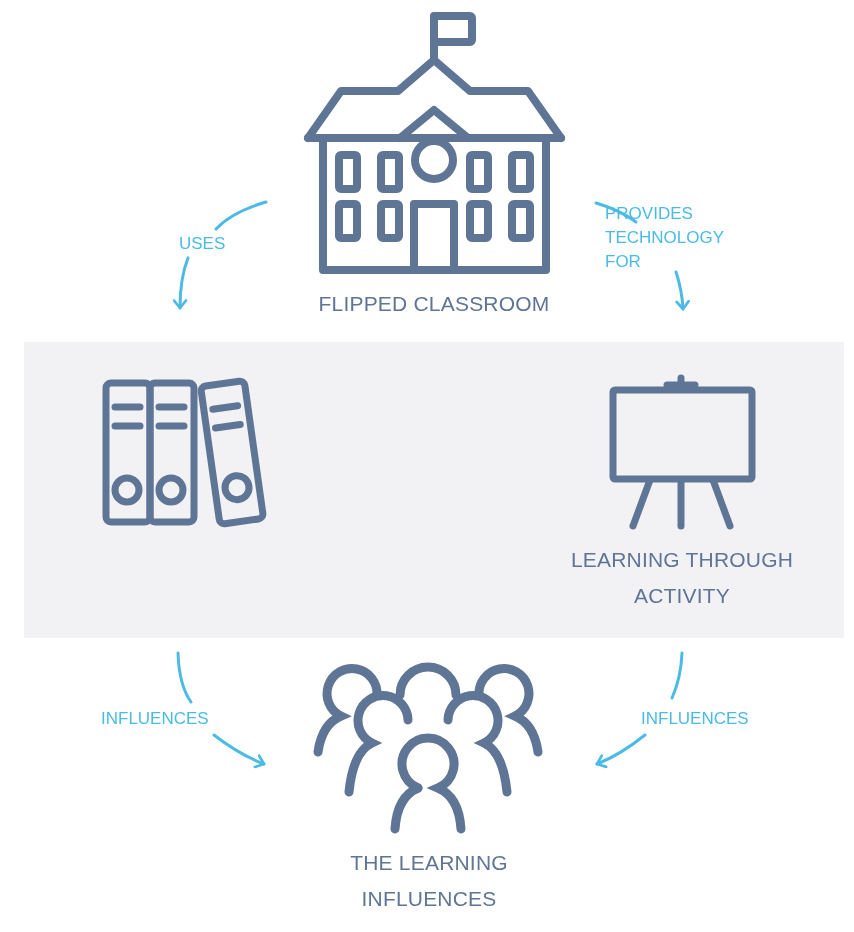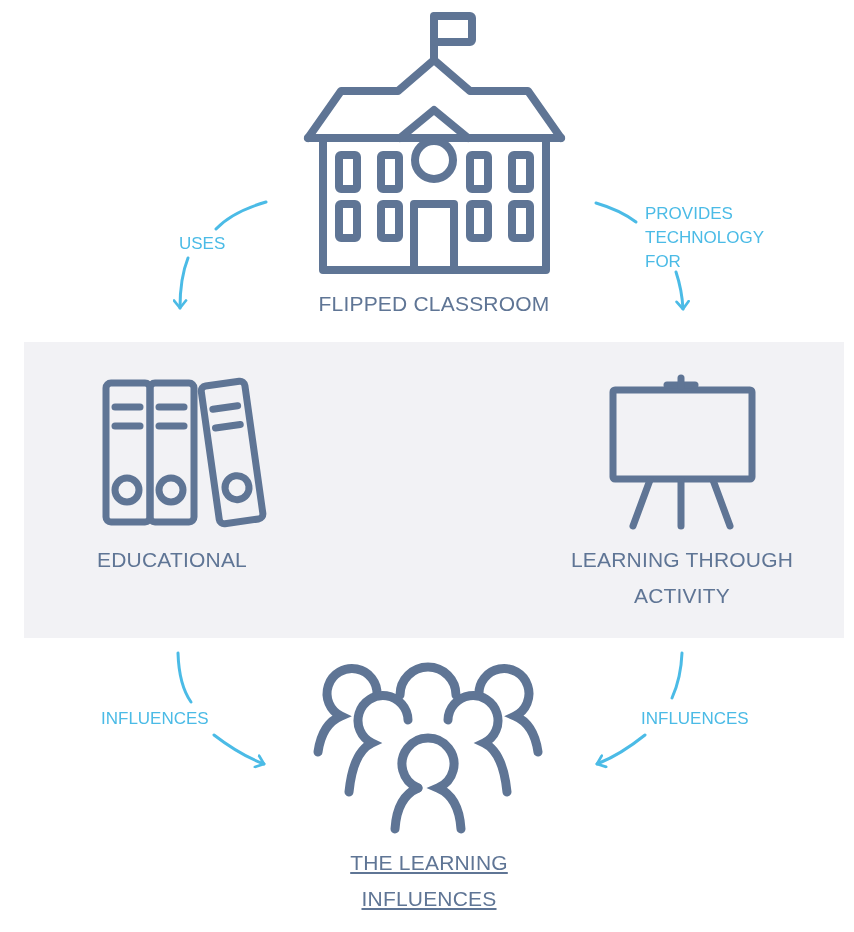--- a/index.html
+++ b/index.html
@@ -135,38 +135,37 @@
     <path d="M682,653 Q681,678 672,698"></path>
     <path d="M645,735 Q620,755 597,764" marker-end="url(#arrowhead)"></path>
   </g>
 </svg>
 
 <div class="node-label" style="left:234px; top:286px; width:400px;">
   <div>FLIPPED CLASSROOM</div>
 </div>
 
 <div class="node-label" style="left:22px; top:542px; width:300px;">
-  <div>EDUCATIONAL</div>
 </div>
 
 <div class="node-label" style="left:522px; top:542px; width:320px;">
   <div>LEARNING THROUGH</div>
   <div>ACTIVITY</div>
 </div>
 
-<div class="node-label" style="left:279px; top:845px; width:300px;text-decoration:underline;">
+<div class="node-label" style="left:279px; top:845px; width:300px;">
   <div>THE LEARNING</div>
   <div>INFLUENCES</div>
 </div>
 
 <div class="edge-label" style="left:179px; top:232px;">
   <div>USES</div>
 </div>
 
-<div class="edge-label" style="left:645px; top:202px;">
+<div class="edge-label" style="left:605px; top:202px;">
   <div>PROVIDES</div>
   <div>TECHNOLOGY</div>
   <div>FOR</div>
 </div>
 
 <div class="edge-label" style="left:101px; top:707px;">
   <div>INFLUENCES</div>
 </div>
 
 <div class="edge-label" style="left:641px; top:707px;">

